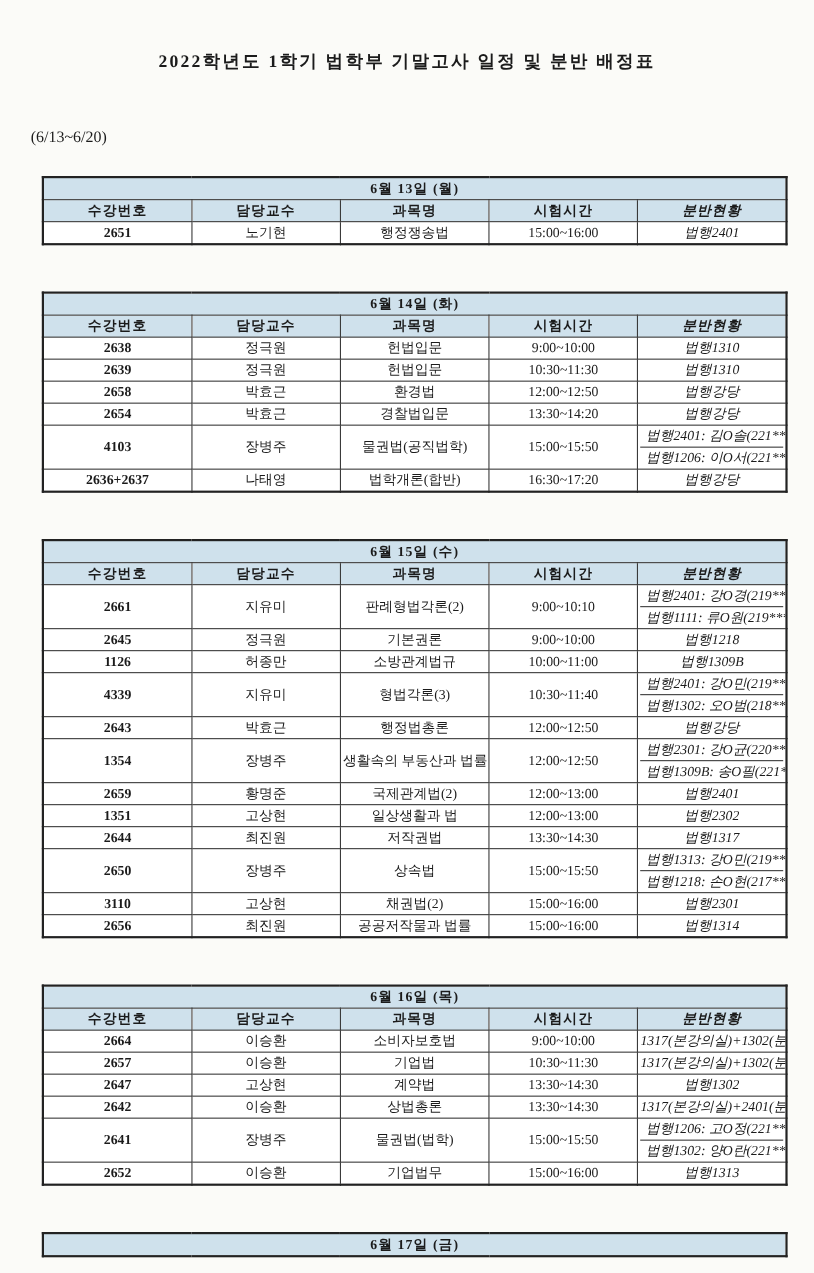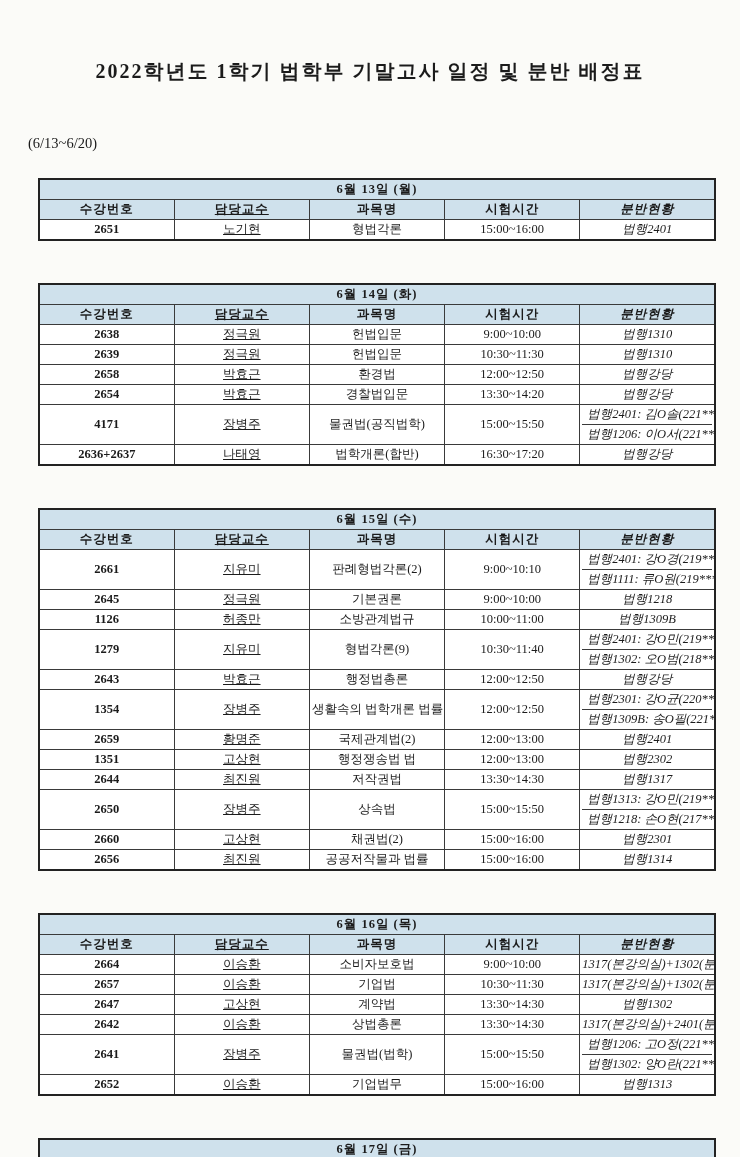--- a/index.html
+++ b/index.html
@@ -12,23 +12,23 @@
   *{box-sizing:border-box;}
   html,body{margin:0;padding:0;}
   body{
     width:740px;height:1157px;
     background:var(--paper);
     color:var(--text);
     font-family:"Liberation Serif","DejaVu Serif",serif;
   }
   .page{padding-top:46px;}
   .doc-title{
-    margin:12px;
+    margin:0;
     text-align:center;
-    font-size:20px;
+    font-size:16px;
     font-weight:bold;
     letter-spacing:2px;
   }
   .date-range{
     margin:50px 0 0 28px;
     font-size:14.5px;
   }
   .tables-container{
     margin-top:26px;
     padding-left:38px;
@@ -57,21 +57,21 @@
     font-size:13.5px;
     letter-spacing:1px;
   }
   td.col-head{
     background:var(--header-bg);
     font-weight:bold;
     font-size:13.5px;
     letter-spacing:1px;
   }
   .col0{width:14.3%;font-weight:bold;}
-  .col1{width:13.3%;text-decoration:underline;}
+  .col1{width:13.3%;}
   .col2{width:19.9%;}
   .col3{width:17.7%;}
   .col4{width:34.8%;font-style:italic;}
   td.assign{padding:0;}
   .assign-line{line-height:19px;}
   .assign-line + .assign-line{border-top:1px solid var(--border);}
   td.assign .assign-line:not(:only-child){
     text-align:left;
     padding-left:5px;
   }
@@ -91,21 +91,21 @@
           <tr>
             <td class="col-head col0">수강번호</td>
             <td class="col-head col1">담당교수</td>
             <td class="col-head col2">과목명</td>
             <td class="col-head col3">시험시간</td>
             <td class="col-head col4">분반현황</td>
           </tr>
           <tr>
             <td class="cell col0">2651</td>
             <td class="cell col1">노기현</td>
-            <td class="cell col2">형법각론</td>
+            <td class="cell col2">행정쟁송법</td>
             <td class="cell col3">15:00~16:00</td>
             <td class="cell col4 assign">
               <div class="assign-line">법행2401</div>
             </td>
           </tr>
         </tbody>
       </table>
       <table class="sched">
         <tbody>
           <tr>
@@ -148,21 +148,21 @@
           <tr>
             <td class="cell col0">2654</td>
             <td class="cell col1">박효근</td>
             <td class="cell col2">경찰법입문</td>
             <td class="cell col3">13:30~14:20</td>
             <td class="cell col4 assign">
               <div class="assign-line">법행강당</div>
             </td>
           </tr>
           <tr>
-            <td class="cell col0">4171</td>
+            <td class="cell col0">4103</td>
             <td class="cell col1">장병주</td>
             <td class="cell col2">물권법(공직법학)</td>
             <td class="cell col3">15:00~15:50</td>
             <td class="cell col4 assign">
               <div class="assign-line">법행2401: 김O솔(221*****) ~ 이O경(220*****)</div>
               <div class="assign-line">법행1206: 이O서(221*****) ~ 황O웅(219*****)</div>
             </td>
           </tr>
           <tr>
             <td class="cell col0">2636+2637</td>
@@ -209,61 +209,61 @@
           <tr>
             <td class="cell col0">1126</td>
             <td class="cell col1">허종만</td>
             <td class="cell col2">소방관계법규</td>
             <td class="cell col3">10:00~11:00</td>
             <td class="cell col4 assign">
               <div class="assign-line">법행1309B</div>
             </td>
           </tr>
           <tr>
-            <td class="cell col0">1279</td>
+            <td class="cell col0">4339</td>
             <td class="cell col1">지유미</td>
-            <td class="cell col2">형법각론(9)</td>
+            <td class="cell col2">형법각론(3)</td>
             <td class="cell col3">10:30~11:40</td>
             <td class="cell col4 assign">
               <div class="assign-line">법행2401: 강O민(219*****) ~ 양O영(218*****)</div>
               <div class="assign-line">법행1302: 오O범(218*****) ~ 홍O학(216*****)</div>
             </td>
           </tr>
           <tr>
             <td class="cell col0">2643</td>
             <td class="cell col1">박효근</td>
             <td class="cell col2">행정법총론</td>
             <td class="cell col3">12:00~12:50</td>
             <td class="cell col4 assign">
               <div class="assign-line">법행강당</div>
             </td>
           </tr>
           <tr>
             <td class="cell col0">1354</td>
             <td class="cell col1">장병주</td>
-            <td class="cell col2">생활속의 법학개론 법률</td>
+            <td class="cell col2">생활속의 부동산과 법률</td>
             <td class="cell col3">12:00~12:50</td>
             <td class="cell col4 assign">
               <div class="assign-line">법행2301: 강O균(220*****) ~ 손O민(218*****)</div>
               <div class="assign-line">법행1309B: 송O필(221*****) ~ 황O옥(221*****)</div>
             </td>
           </tr>
           <tr>
             <td class="cell col0">2659</td>
             <td class="cell col1">황명준</td>
             <td class="cell col2">국제관계법(2)</td>
             <td class="cell col3">12:00~13:00</td>
             <td class="cell col4 assign">
               <div class="assign-line">법행2401</div>
             </td>
           </tr>
           <tr>
             <td class="cell col0">1351</td>
             <td class="cell col1">고상현</td>
-            <td class="cell col2">행정쟁송법 법</td>
+            <td class="cell col2">일상생활과 법</td>
             <td class="cell col3">12:00~13:00</td>
             <td class="cell col4 assign">
               <div class="assign-line">법행2302</div>
             </td>
           </tr>
           <tr>
             <td class="cell col0">2644</td>
             <td class="cell col1">최진원</td>
             <td class="cell col2">저작권법</td>
             <td class="cell col3">13:30~14:30</td>
@@ -275,21 +275,21 @@
             <td class="cell col0">2650</td>
             <td class="cell col1">장병주</td>
             <td class="cell col2">상속법</td>
             <td class="cell col3">15:00~15:50</td>
             <td class="cell col4 assign">
               <div class="assign-line">법행1313: 강O민(219*****) ~ 손O경(219*****)</div>
               <div class="assign-line">법행1218: 손O현(217*****) ~ 황O백(217*****)</div>
             </td>
           </tr>
           <tr>
-            <td class="cell col0">2660</td>
+            <td class="cell col0">3110</td>
             <td class="cell col1">고상현</td>
             <td class="cell col2">채권법(2)</td>
             <td class="cell col3">15:00~16:00</td>
             <td class="cell col4 assign">
               <div class="assign-line">법행2301</div>
             </td>
           </tr>
           <tr>
             <td class="cell col0">2656</td>
             <td class="cell col1">최진원</td>

